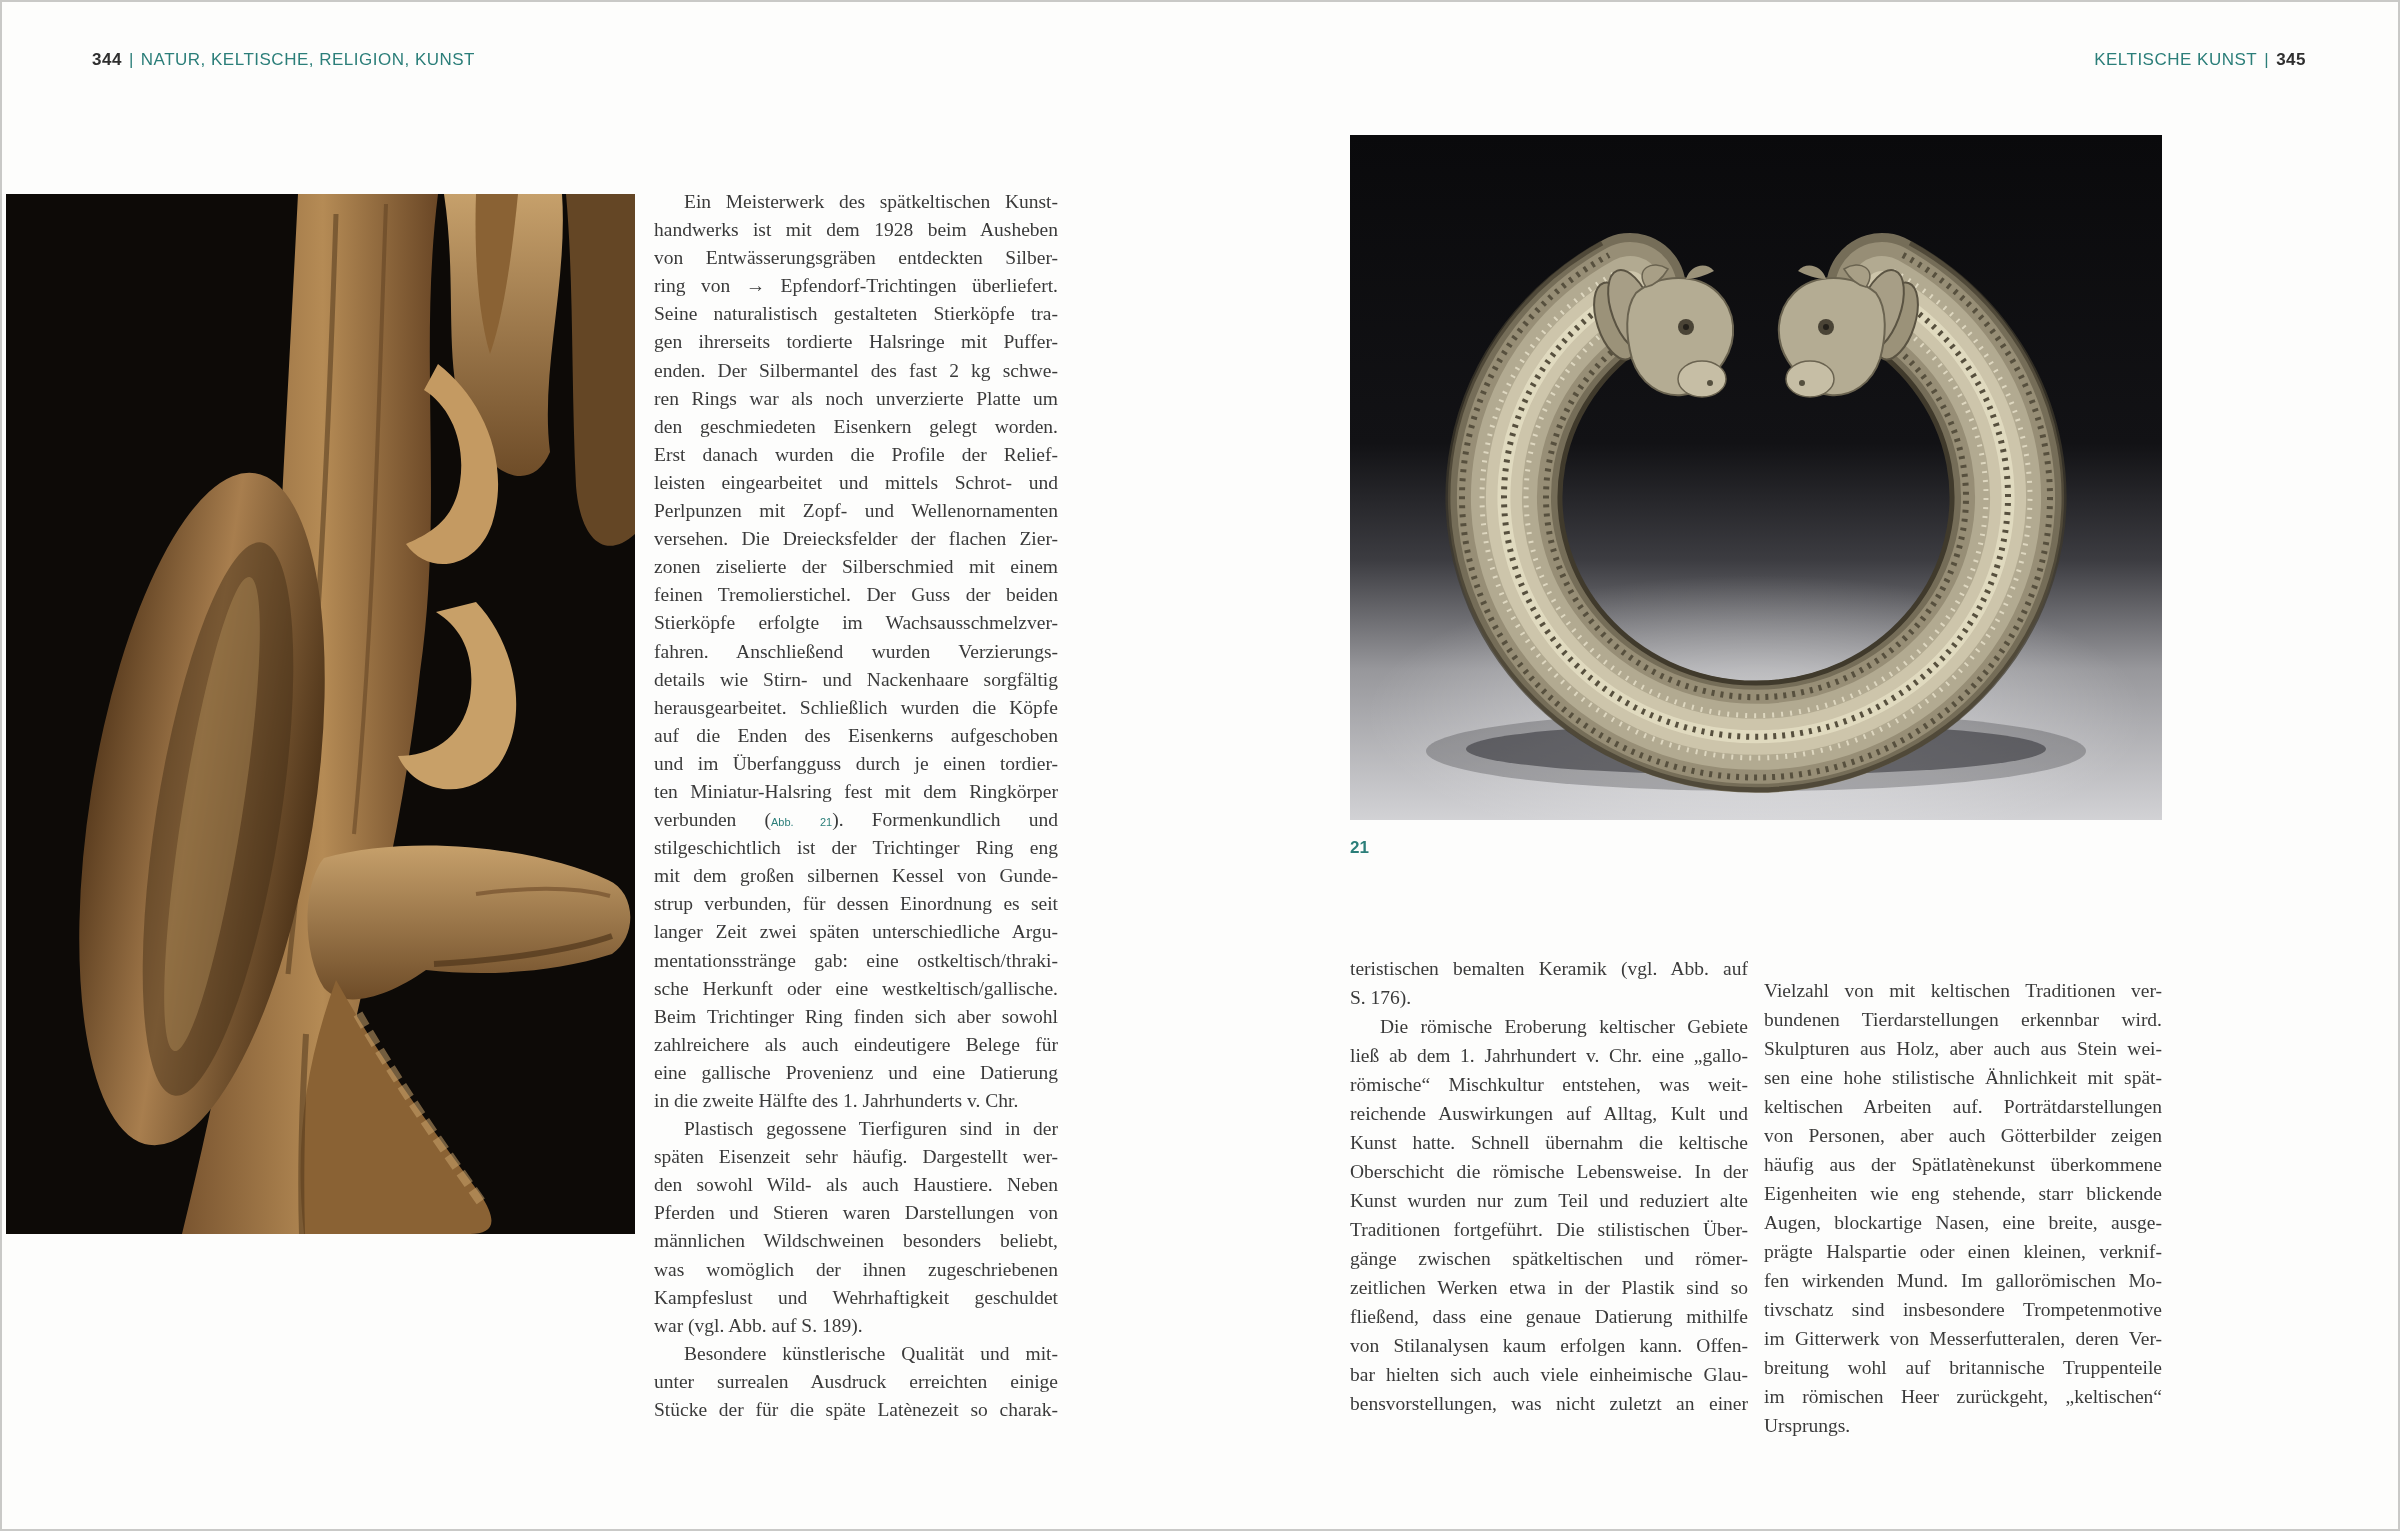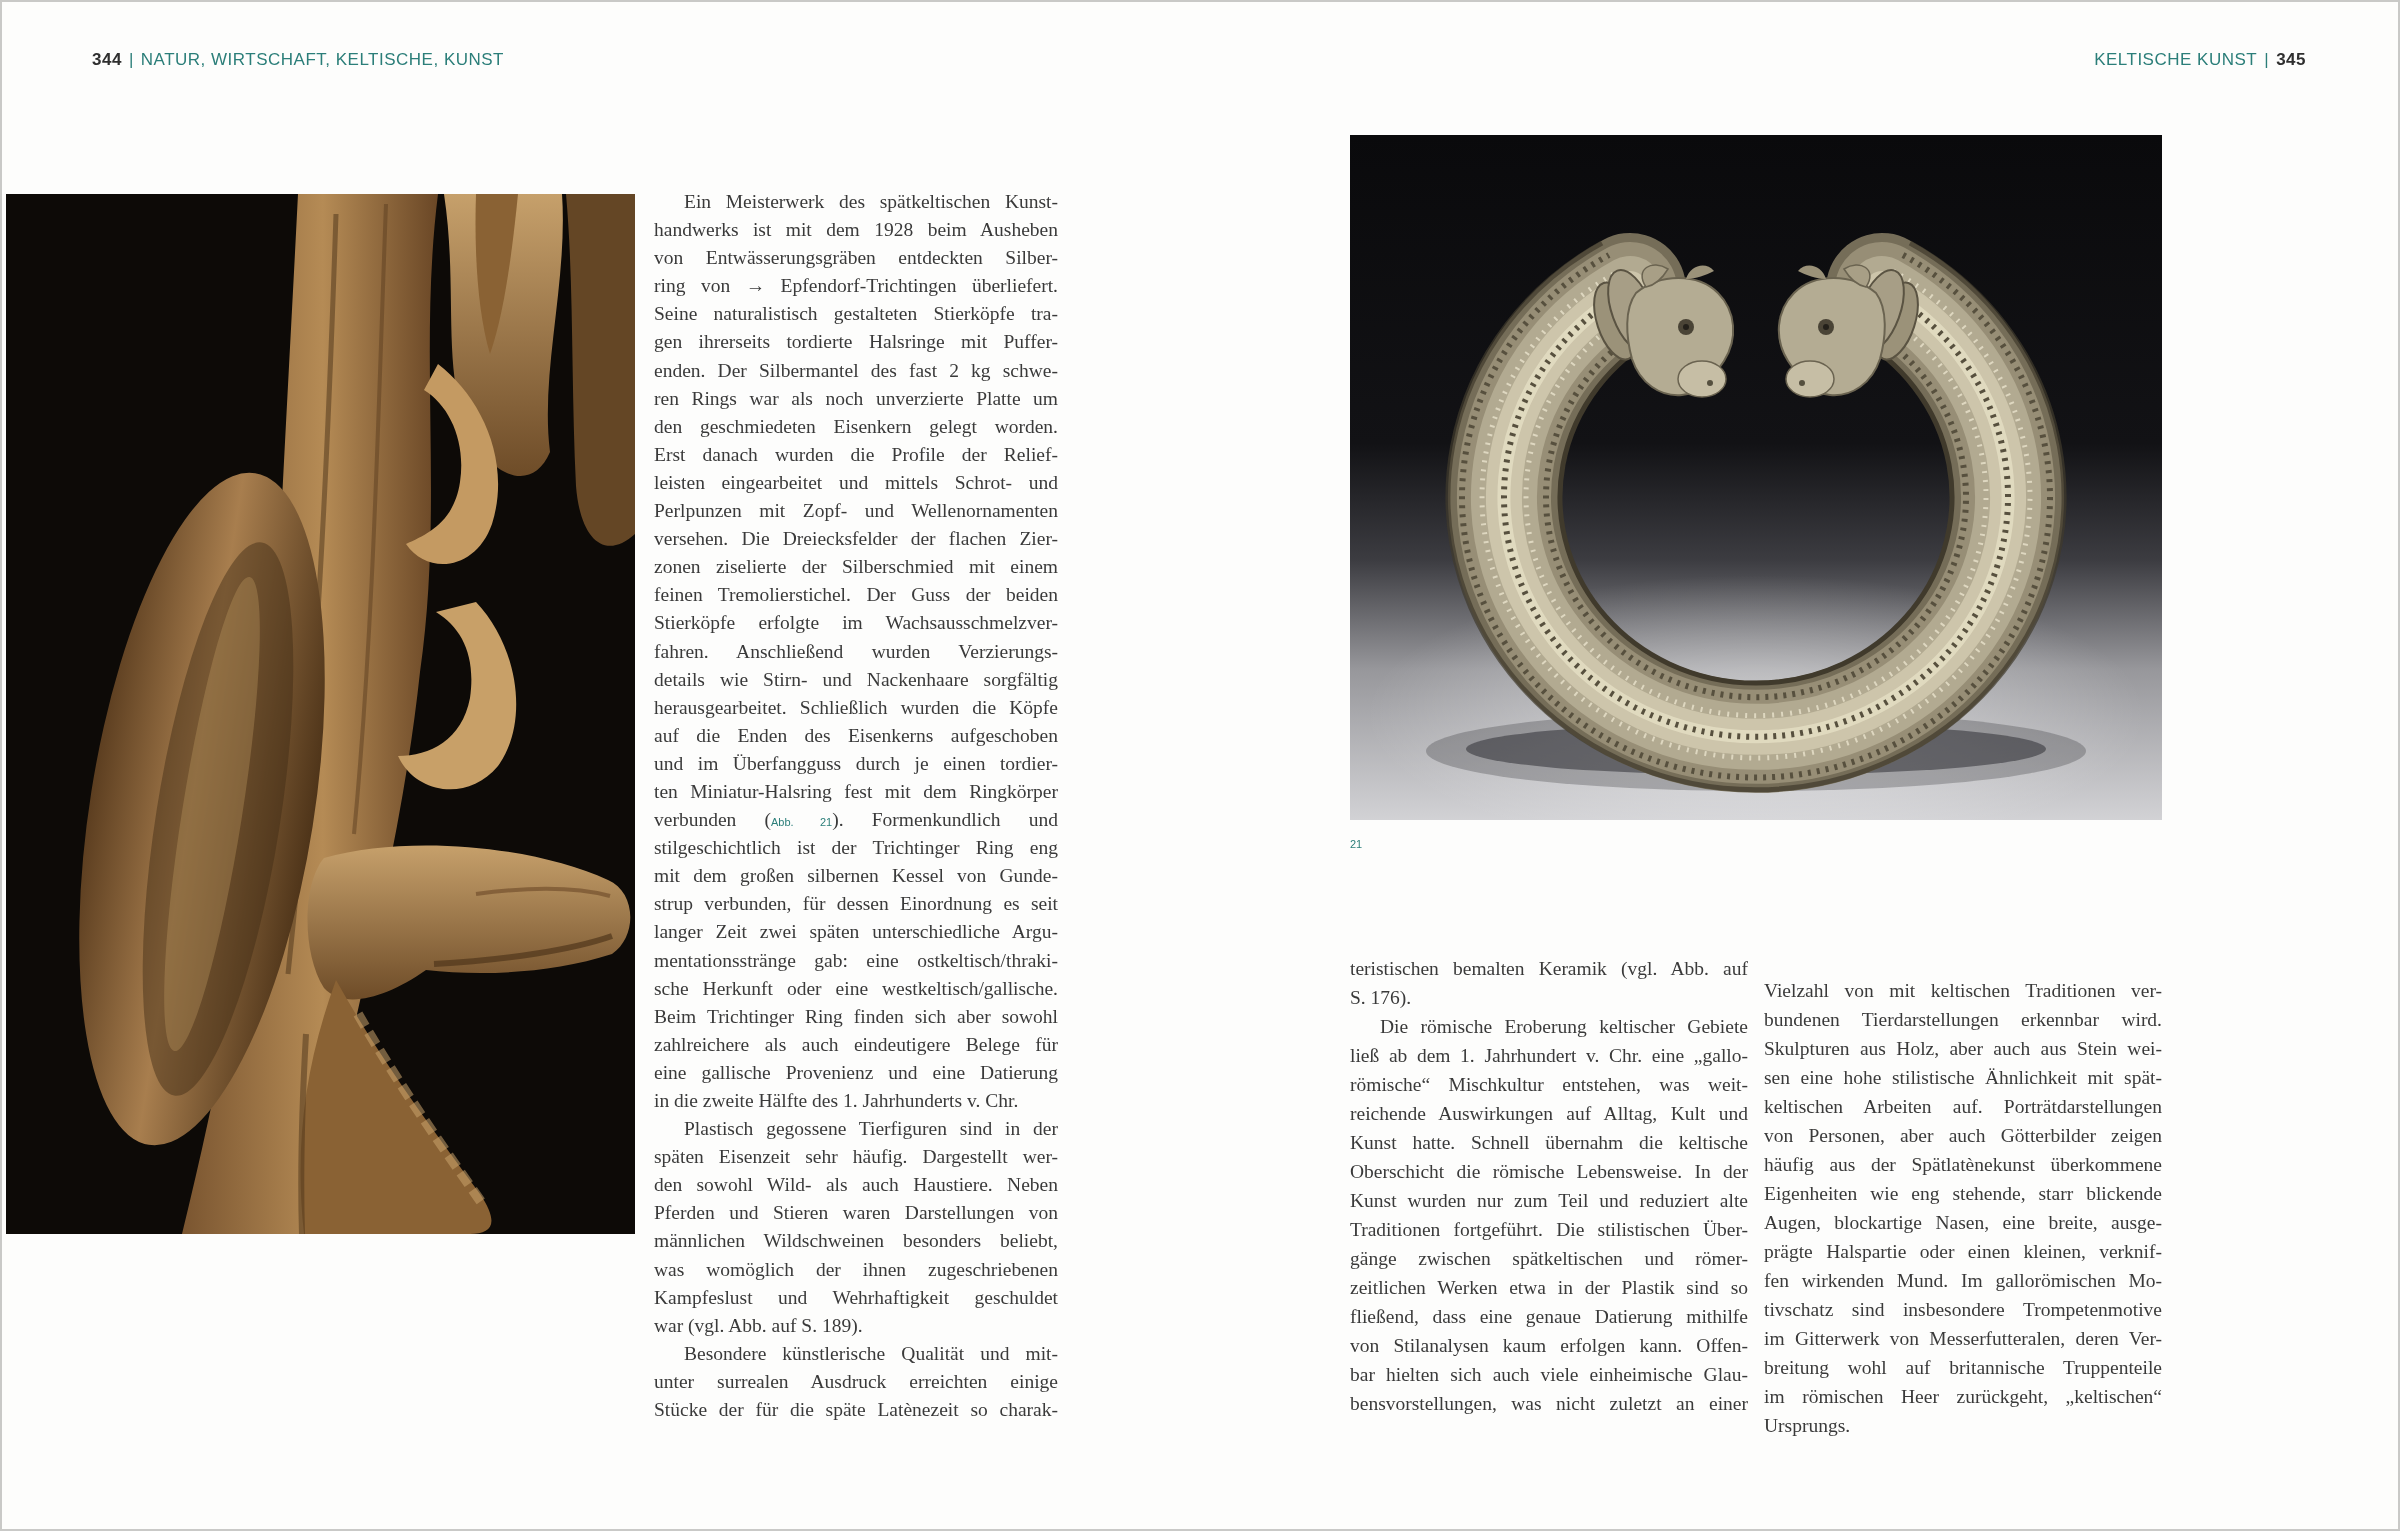--- a/index.html
+++ b/index.html
@@ -8,38 +8,38 @@
         font-family:"Liberation Sans",sans-serif;}
   .hdr{position:absolute;top:48px;font-size:17px;letter-spacing:.5px;color:#2f2f2f;white-space:nowrap;}
   .hdr-left{left:90px;}
   .hdr-right{right:92px;text-align:left;}
   .hdr b{font-weight:bold;color:#2f2f2f;}
   .hdr .teal{color:#2b7e79;}
   .hdr .sep{color:#2b7e79;padding:0 7px;font-weight:normal;}
   .photo{position:absolute;overflow:hidden;background:#0c0a07;}
   .photo svg{display:block;width:100%;height:100%;}
   .caption{position:absolute;}
-  .cap-num{color:#2b7e79;font-weight:normal;font-size:11px;margin-bottom:5px;}
+  .cap-num{color:#2b7e79;font-weight:bold;font-size:17px;margin-bottom:5px;}
   .cap-line{font-size:16.5px;color:#3d3d3d;line-height:25px;}
   .textcol{position:absolute;font-family:"Liberation Serif","DejaVu Serif",serif;
            font-size:19.5px;color:#3a3a3a;overflow:hidden;}
   .tline{height:28.1px;line-height:28.1px;text-align:justify;text-align-last:justify;
          overflow:hidden;white-space:normal;}
   .rightcol .tline{height:29px;line-height:29px;}
   .tline.lastline{text-align-last:left;}
   .tline.indent{text-indent:30px;}
   .figref{color:#2b7e79;font-weight:normal;font-family:"Liberation Sans",sans-serif;font-size:11px;}
 </style>
 </head>
 <body>
 
 <div class="page">
 
   <div class="hdr hdr-left">
-    <b>344</b><span class="sep">|</span><span class="teal">NATUR, WIRTSCHAFT, KELTISCHE, KUNST</span>
+    <b>344</b><span class="sep">|</span><span class="teal">NATUR, KELTISCHE, RELIGION, KUNST</span>
   </div>
   <div class="hdr hdr-right">
     <span class="teal">KELTISCHE KUNST</span><span class="sep">|</span><b>345</b>
   </div>
 
   <div class="photo" style="left:4px;top:192px;width:629px;height:1040px;">
     <svg viewBox="0 0 629 1040" preserveAspectRatio="none">
       <defs>
         <linearGradient id="wd1" x1="0" y1="0" x2="1" y2="0">
           <stop offset="0" stop-color="#5c3e20"></stop>

